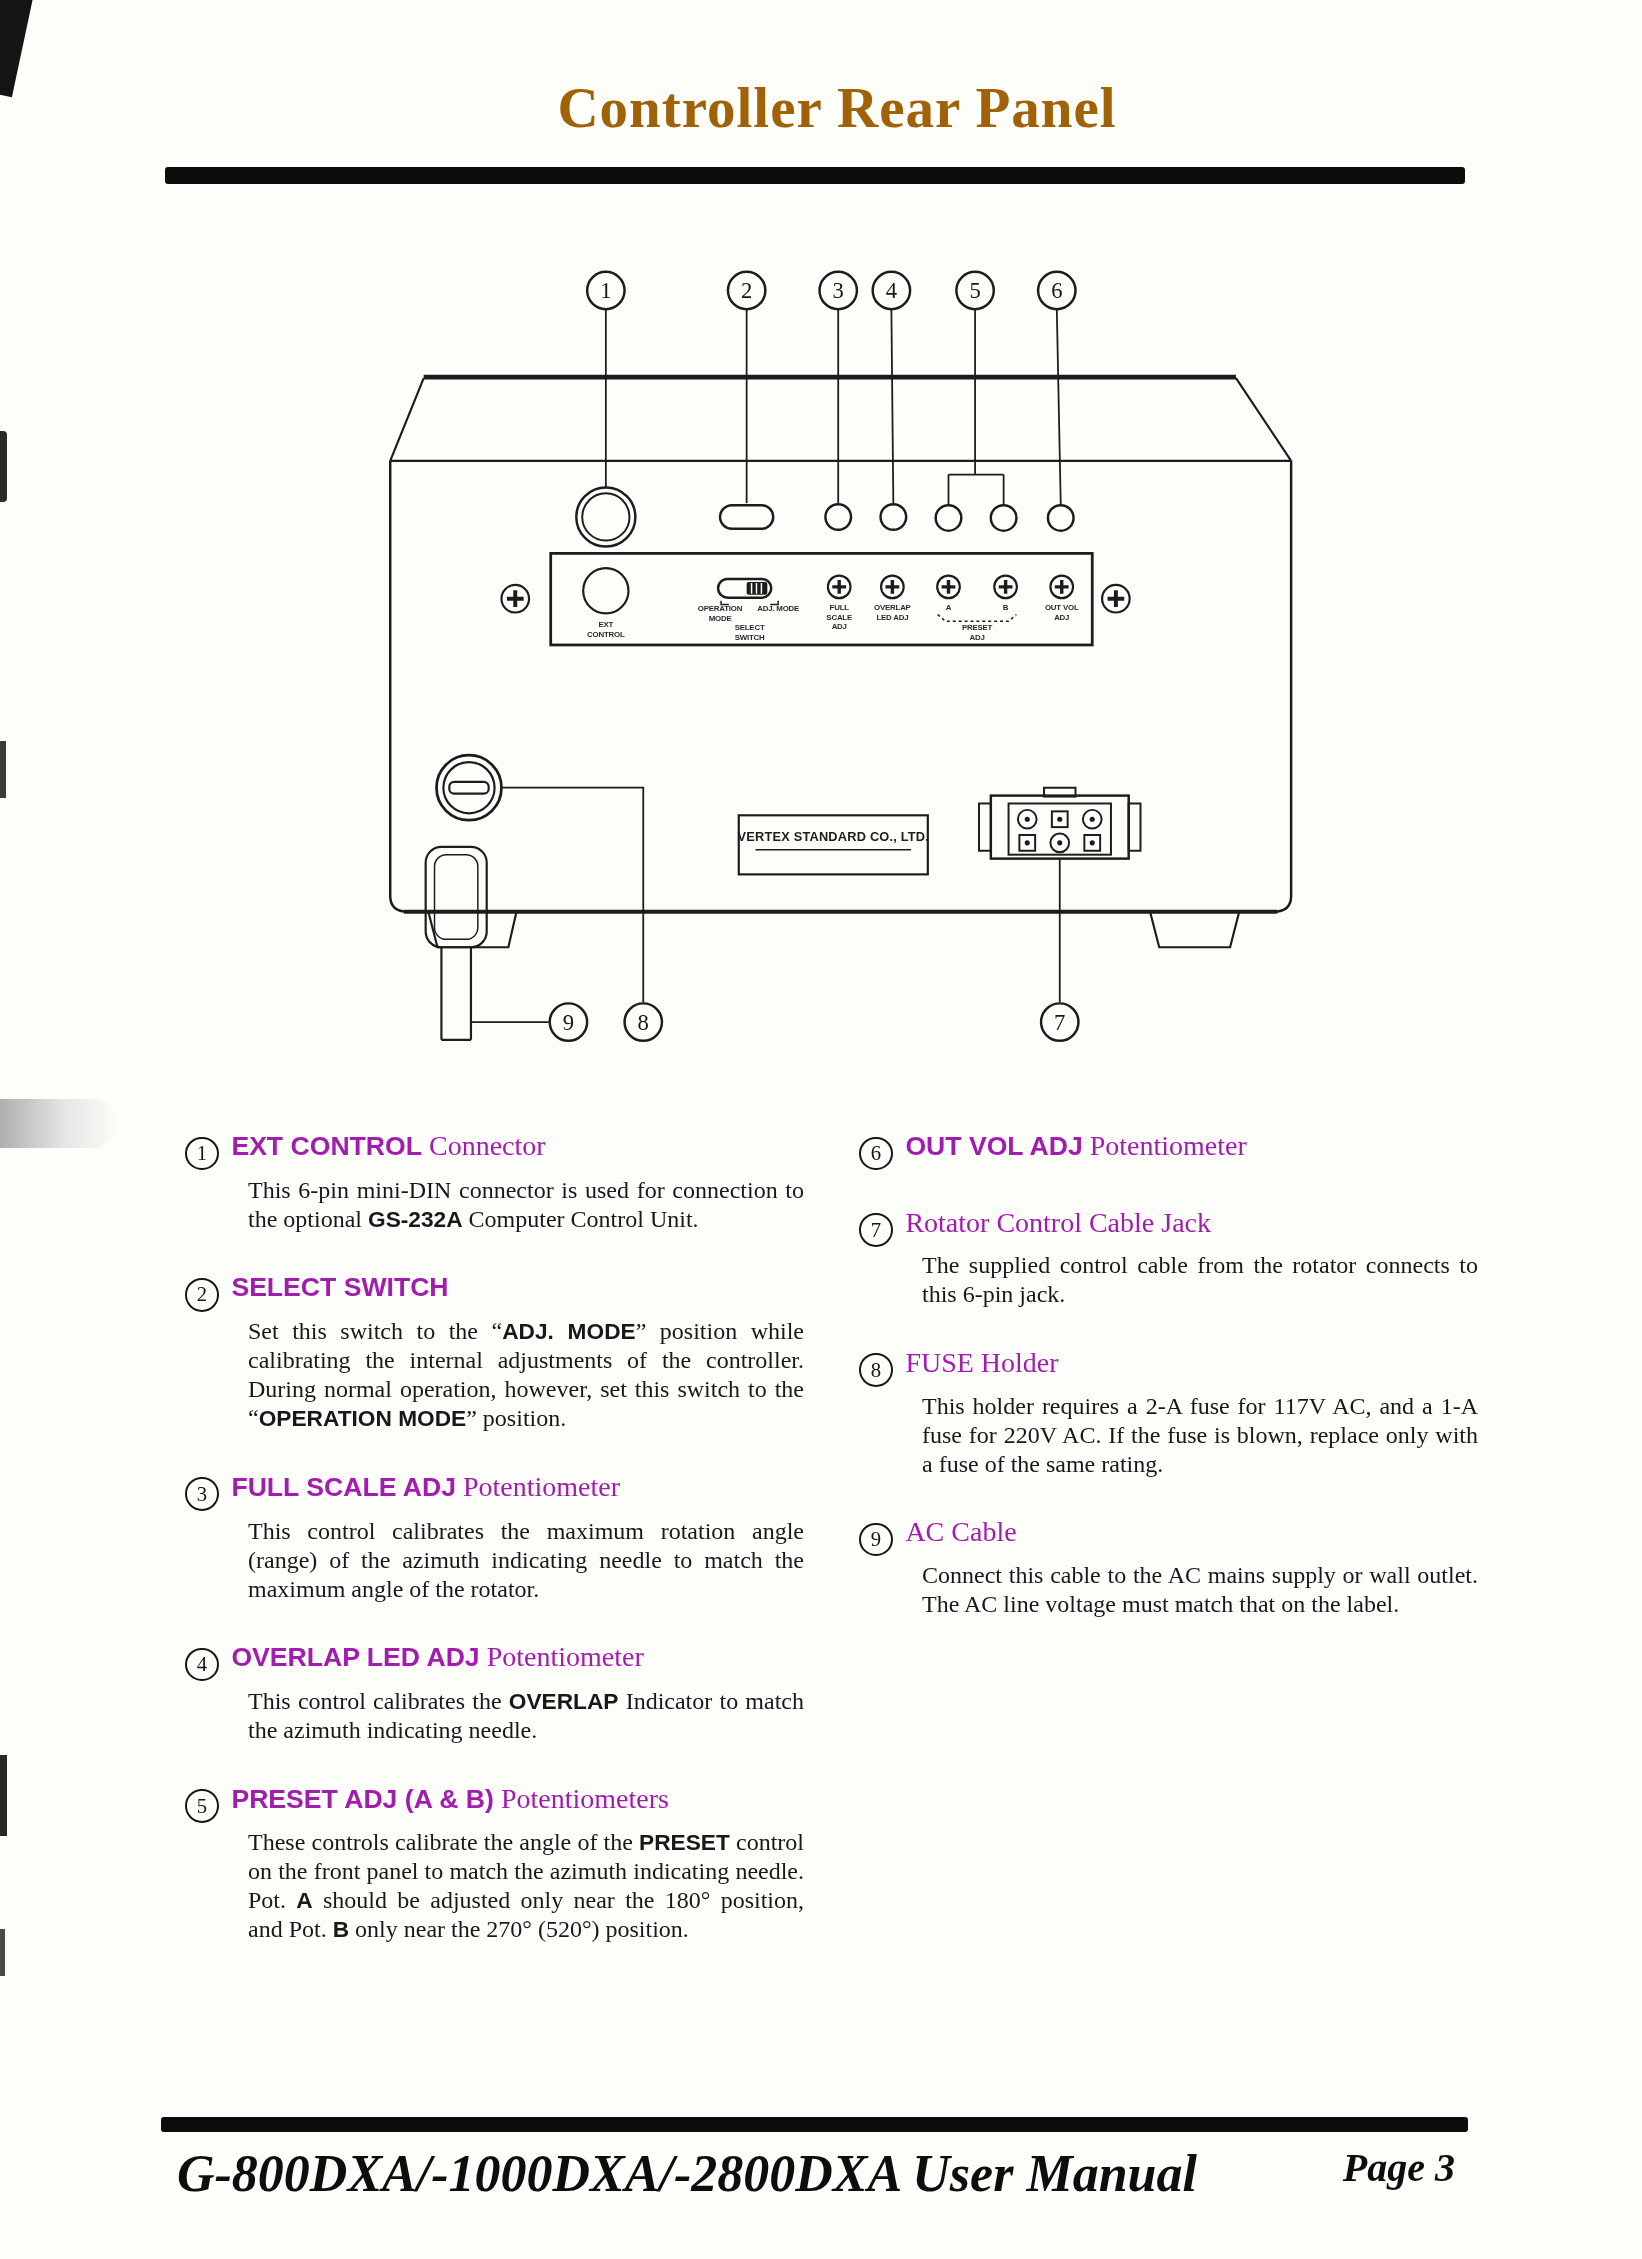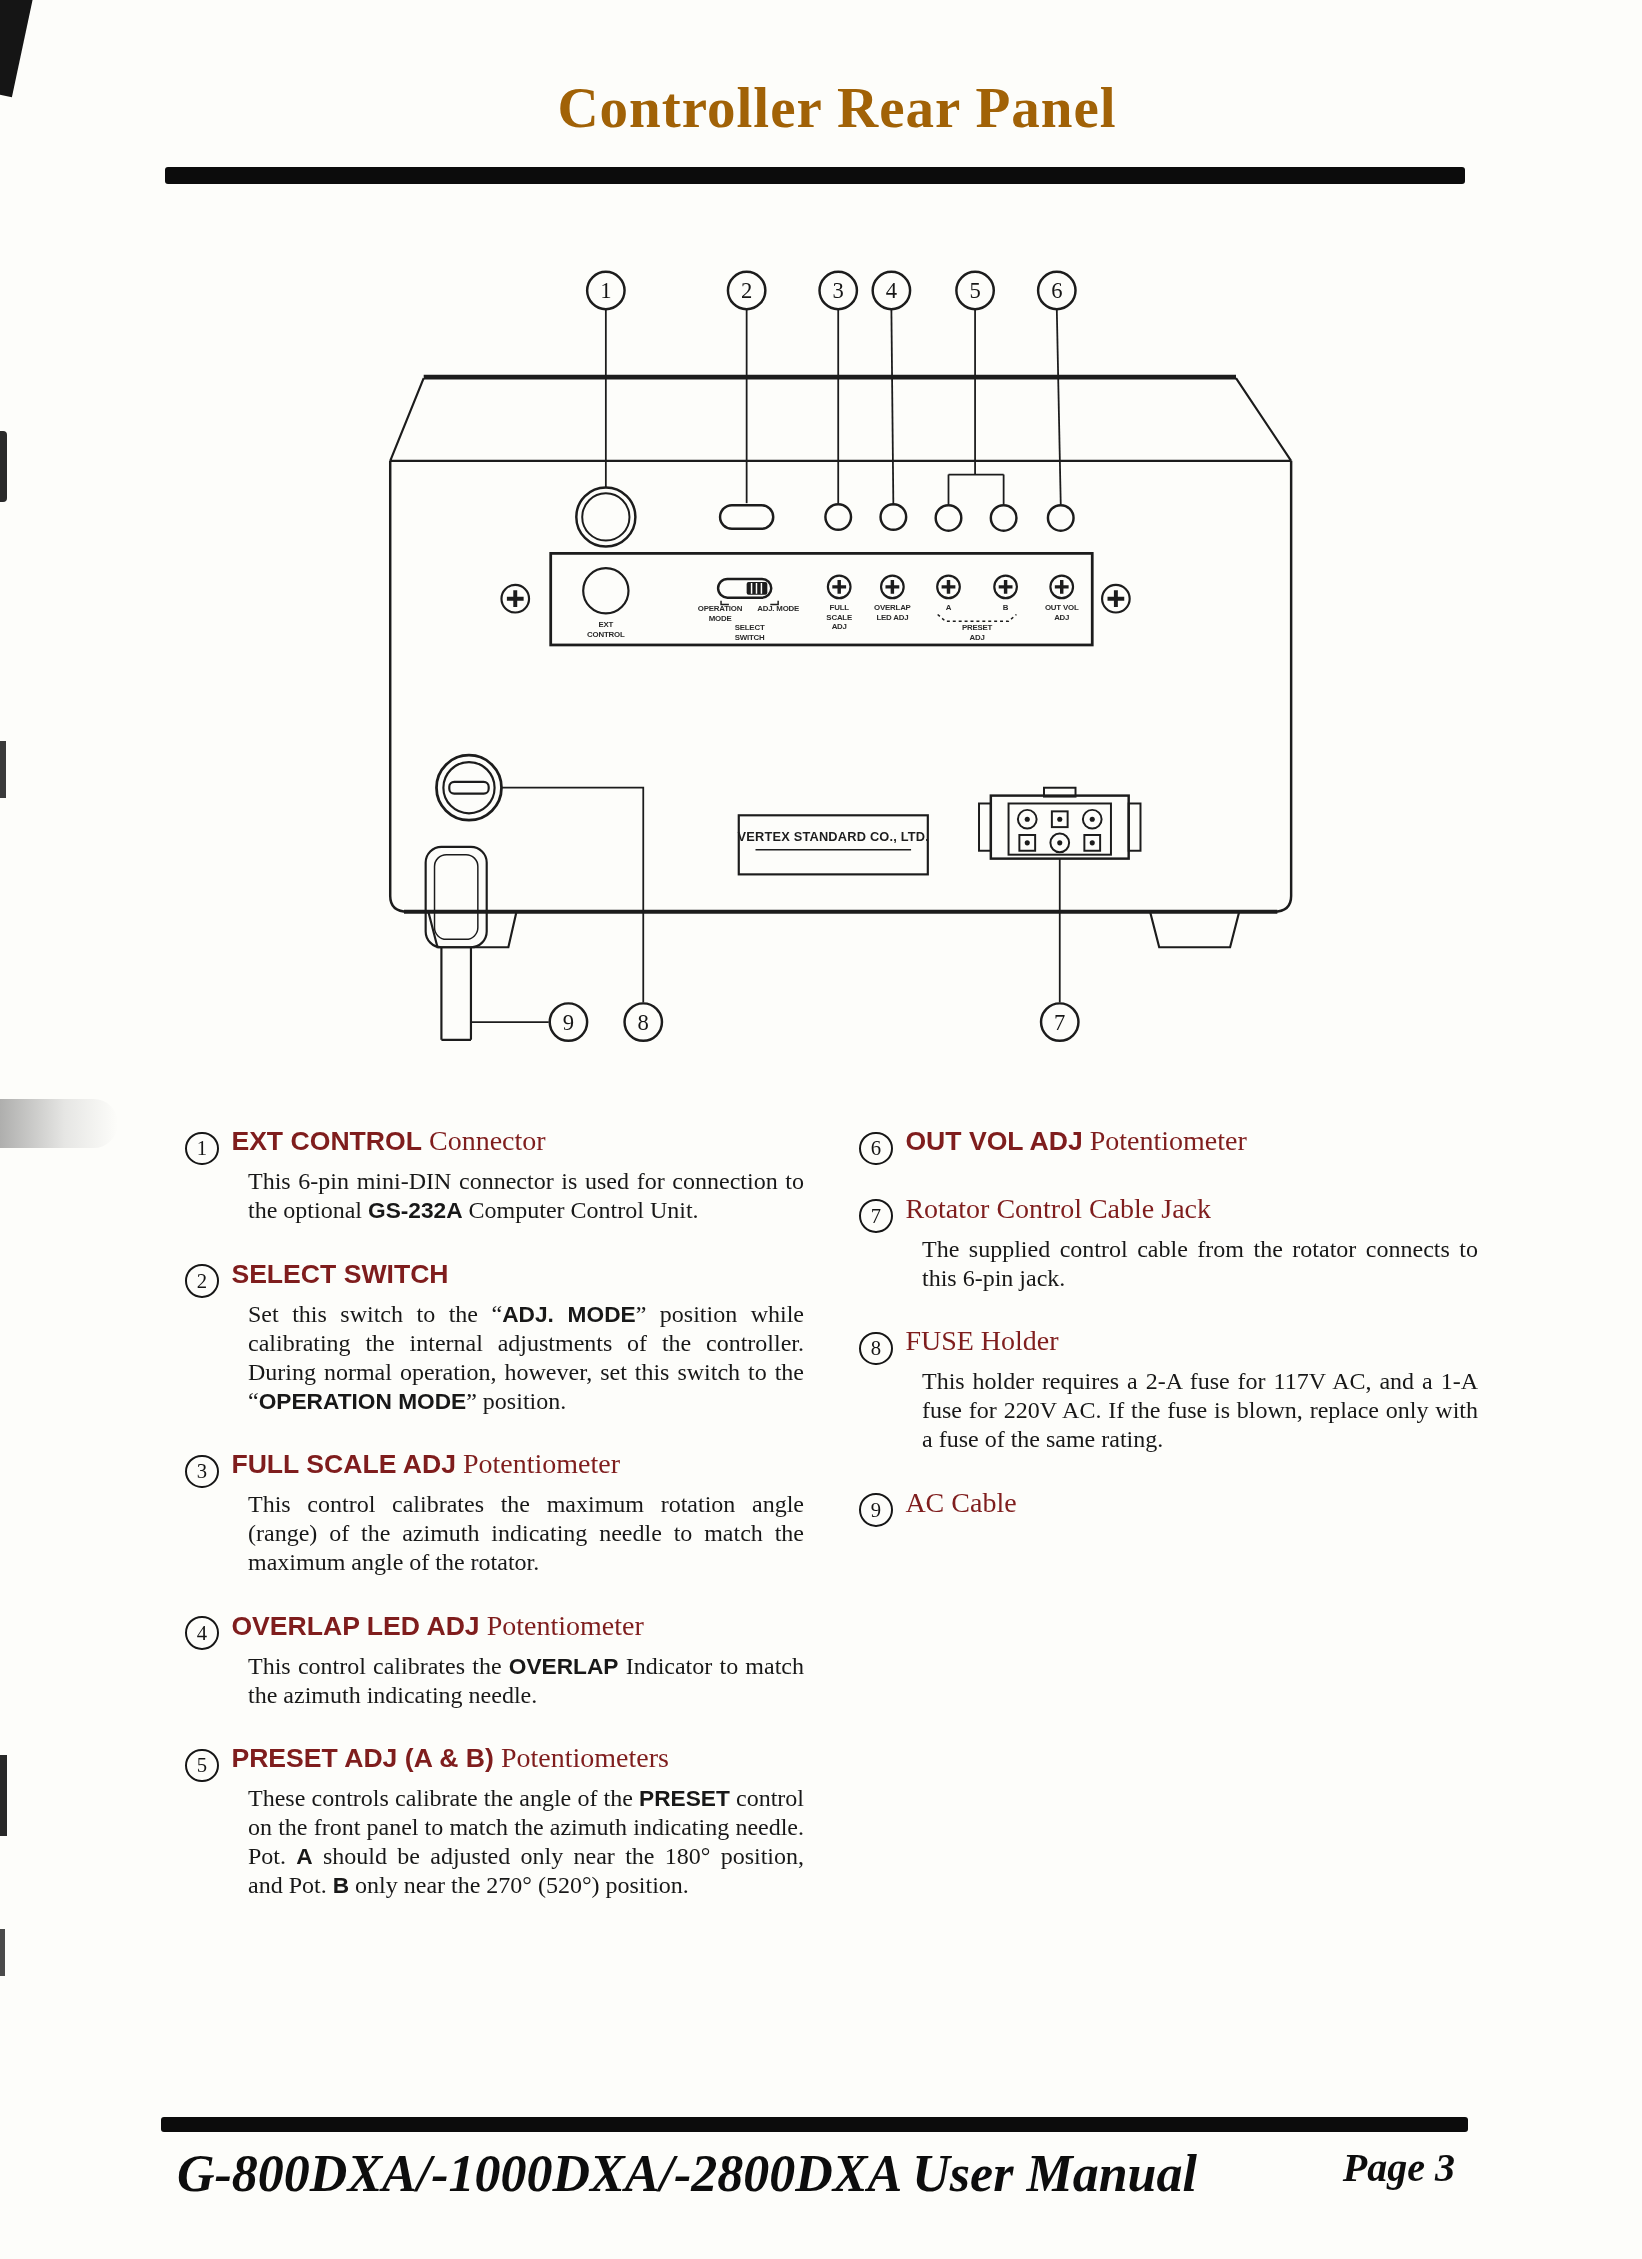--- a/index.html
+++ b/index.html
@@ -45,21 +45,21 @@
   .col{position:absolute;top:1123px;width:619px}
   .col-left{left:185px}
   .col-right{left:859px}
   .section{margin-bottom:30.5px}
   .shead{display:flex;align-items:baseline;gap:12.8px;margin-bottom:6.9px}
   .cnum{
     flex:0 0 auto;width:29.6px;height:29.6px;border:2.5px solid #161616;border-radius:50%;
     display:flex;align-items:center;justify-content:center;
     font-size:20.7px;line-height:1;transform:translateY(4.9px);
   }
-  .htxt{font-size:28px;line-height:36px;color:#7f1d1d}
+  .htxt{font-size:28px;line-height:45px;color:#a21caf}
   .htxt .b{font-family:"Liberation Sans",sans-serif;font-weight:700;font-size:26.6px}
   .sbody{margin-left:63px;font-size:24px;line-height:29px;text-align:justify;color:#181818}
   .sbody .b{font-family:"Liberation Sans",sans-serif;font-weight:700;font-size:22.7px}
 </style>
 </head>
 <body>
 
 <div class="artifact corner-mark"></div>
 <div class="artifact edge-mark-1"></div>
 <div class="artifact edge-mark-2"></div>
@@ -314,19 +314,20 @@
       <span class="cnum">8</span>
       <span class="htxt"><span>FUSE Holder</span></span>
     </div>
     <div class="sbody"><span>This holder requires a 2-A fuse for 117V AC, and a 1-A fuse for 220V AC. If the fuse is blown, replace only with a fuse of the same rating.</span></div>
   </div>
   <div class="section">
     <div class="shead">
       <span class="cnum">9</span>
       <span class="htxt"><span>AC Cable</span></span>
     </div>
+    <div class="sbody"><span>Connect this cable to the AC mains supply or wall outlet. The AC line voltage must match that on the label.</span></div>
   </div>
 </div>
 
 <div class="rule-bottom"></div>
 <div class="footer-left">G-800DXA/-1000DXA/-2800DXA User Manual</div>
 <div class="footer-right">Page 3</div>
 
 
 </body></html>

